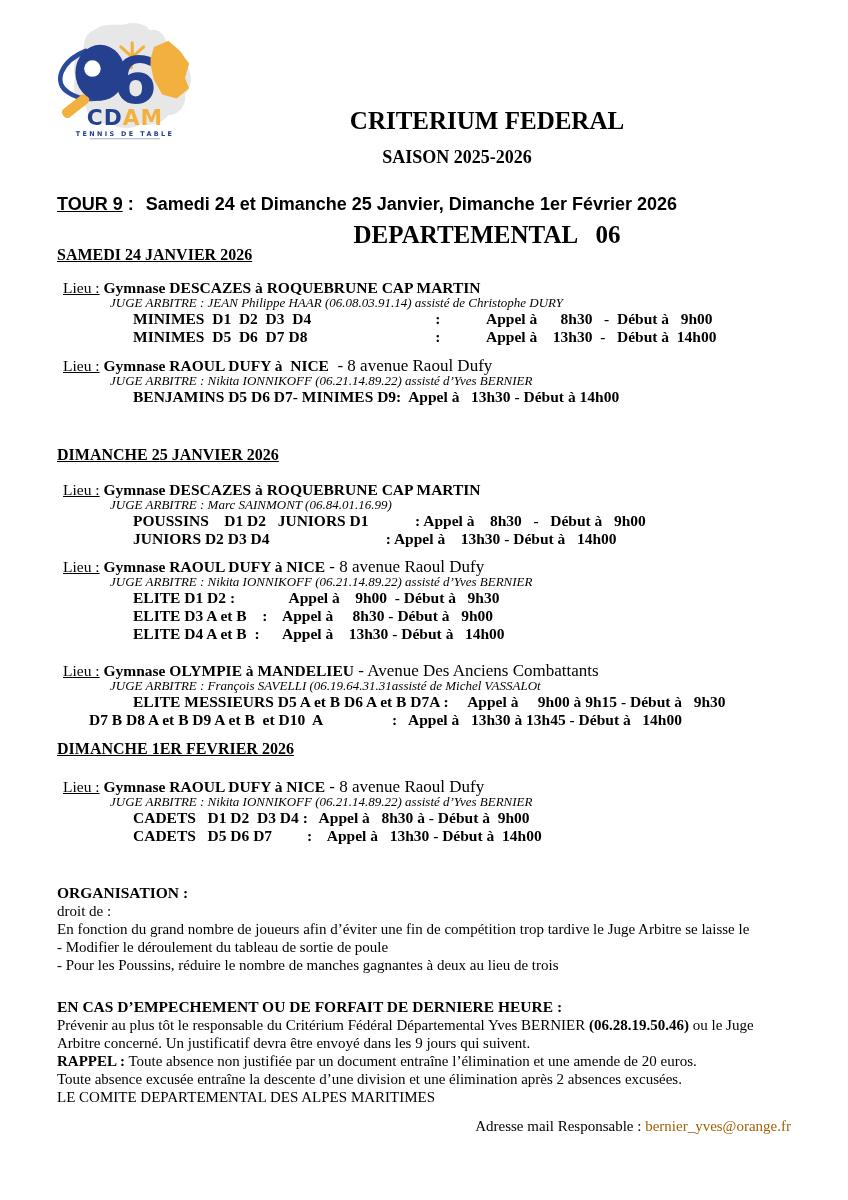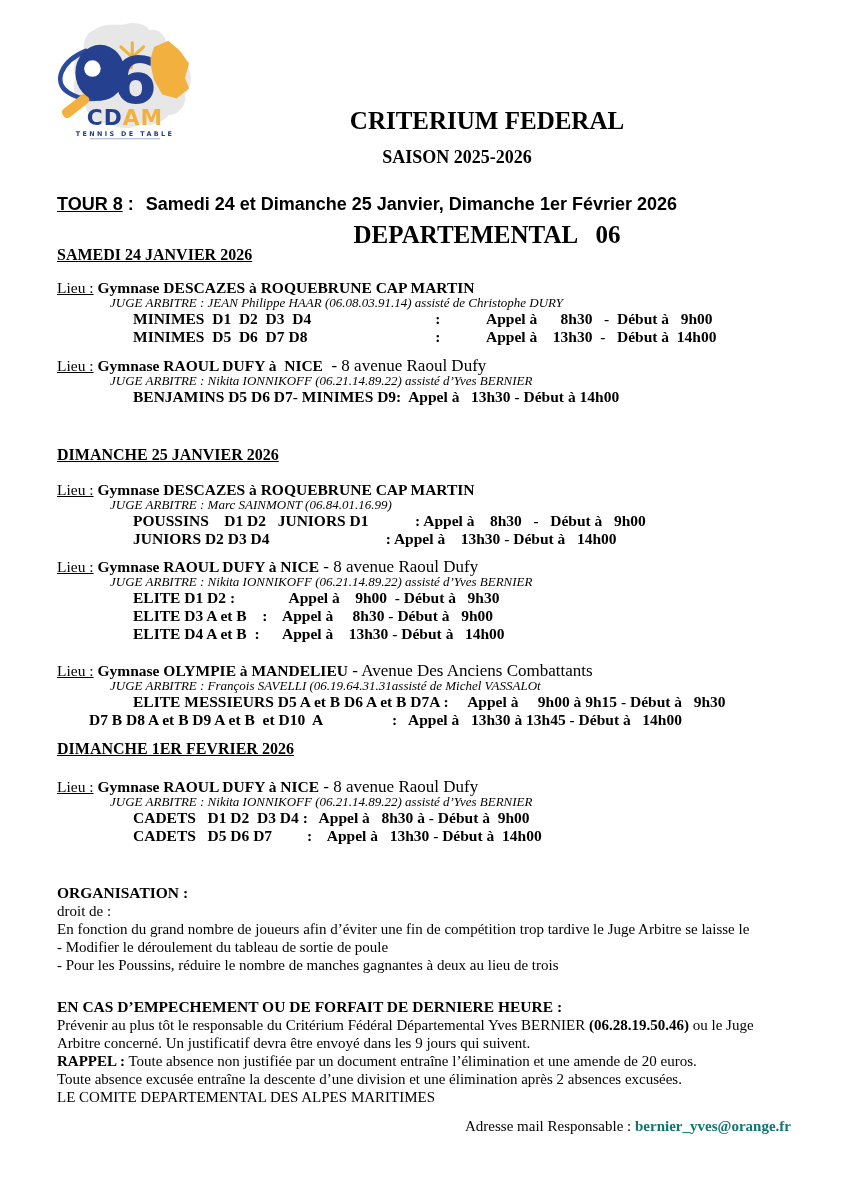--- a/index.html
+++ b/index.html
@@ -17,34 +17,34 @@
          font-weight:bold;font-size:25px;line-height:38px;white-space:pre-wrap;}
   .season{left:66px;top:147px;width:782px;text-align:center;
           font-weight:bold;font-size:18px;}
   .tour{top:194px;font-family:"Liberation Sans","DejaVu Sans",sans-serif;
         font-weight:bold;font-size:18px;}
   .tour-label{text-decoration:underline;}
   .tour-colon{white-space:pre;}
   .tour-dates{margin-left:12px;}
   
   .sec-heading{font-weight:bold;font-size:16px;text-decoration:underline;}
-  .lieu-line{font-size:15.5px;line-height:17px;white-space:nowrap;}
+  .lieu-line{font-size:15.5px;line-height:17px;white-space:nowrap;margin-left:6px;}
   .lieu-label{text-decoration:underline;}
   .venue-name{font-weight:bold;white-space:pre-wrap;}
   .venue-addr{font-size:17px;white-space:pre-wrap;}
   .ja{margin-left:53px;font-style:italic;font-size:13px;line-height:14px;white-space:nowrap;}
   .row{margin-left:76px;font-weight:bold;font-size:15.5px;line-height:18px;white-space:pre;}
   
   .para{font-size:15px;line-height:18px;}
   .para > div{white-space:nowrap;}
   .b{font-weight:bold;}
   .b-head{font-weight:bold;font-size:15.5px;}
   
   .footer{top:1118px;text-align:right;font-size:15px;}
-  .email{color:#0f766e;font-weight:bold;text-decoration:none;}
+  .email{color:#a16207;font-weight:normal;text-decoration:none;}
 </style>
 </head>
 <body>
 
 <div class="page">
 
   <svg class="abs logo" viewBox="0 0 140 118">
     <path d="M40,10 C50,2 62,6 70,4 C80,1 90,4 94,10 C100,8 108,12 110,22 C120,24 128,32 130,44 C136,54 134,66 128,72 C130,82 122,92 112,92 C106,100 94,104 86,100 C78,106 64,106 56,100 C44,102 34,94 32,84 C22,78 18,66 22,56 C18,44 22,32 30,28 C30,18 34,12 40,10 Z" fill="#e7e7e7"></path>
     <path d="M98,26 L112,20 L123,30 L132,42 L128,56 L132,66 L120,76 L106,72 L98,58 L94,40 Z" fill="#f2b13f"></path>
     <path d="M32,30 C8,40 0,60 15,70 C23,75.5 35,77.5 47,75.5" stroke="#2a4a9d" stroke-width="4.5" fill="none" stroke-linecap="round"></path>
@@ -65,21 +65,21 @@
     <rect x="36" y="114.5" width="68" height="0.8" fill="#24408f" opacity="0.5"></rect>
   </svg>
 
   <div class="abs title">
     <div>CRITERIUM FEDERAL</div>
     <div>DEPARTEMENTAL   06</div>
   </div>
 
   <div class="abs season">SAISON 2025-2026</div>
 
-  <div class="abs content tour"><span class="tour-label">TOUR 8</span><span class="tour-colon"> :</span><span class="tour-dates">Samedi 24 et Dimanche 25 Janvier, Dimanche 1er Février 2026</span></div>
+  <div class="abs content tour"><span class="tour-label">TOUR 9</span><span class="tour-colon"> :</span><span class="tour-dates">Samedi 24 et Dimanche 25 Janvier, Dimanche 1er Février 2026</span></div>
 
   <div class="abs content" style="top:246px"><span class="sec-heading">SAMEDI 24 JANVIER 2026</span></div>
 
   <div class="abs content" style="top:279px">
     <div class="lieu-line"><span class="lieu-label">Lieu :</span> <span class="venue-name">Gymnase DESCAZES à ROQUEBRUNE CAP MARTIN</span><span class="venue-addr"></span></div>
     <div class="ja">JUGE ARBITRE : JEAN Philippe HAAR (06.08.03.91.14) assisté de Christophe DURY</div>
     <div class="row">MINIMES  D1  D2  D3  D4                                :            Appel à      8h30   -  Début à   9h00</div>
     <div class="row">MINIMES  D5  D6  D7 D8                                 :            Appel à    13h30  -   Début à  14h00</div>
   </div>
 

